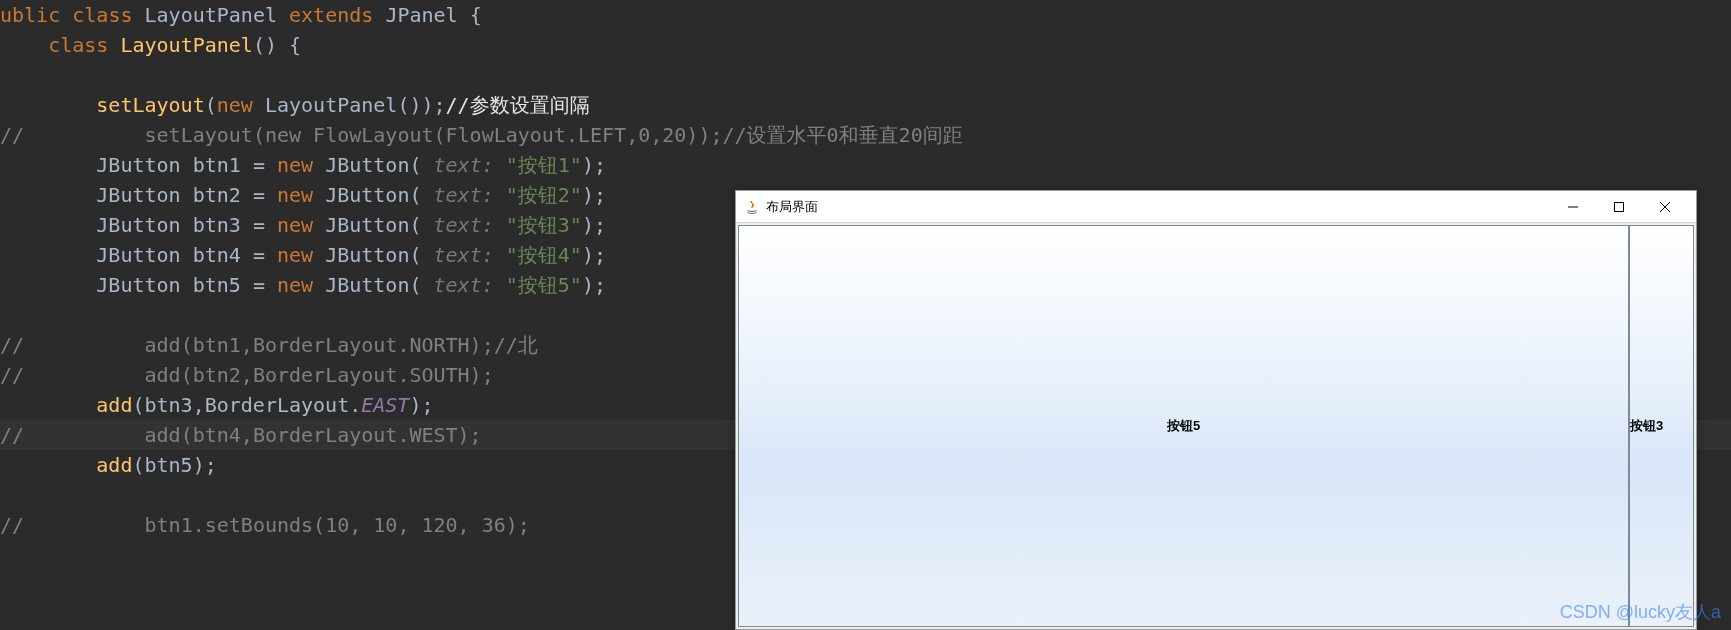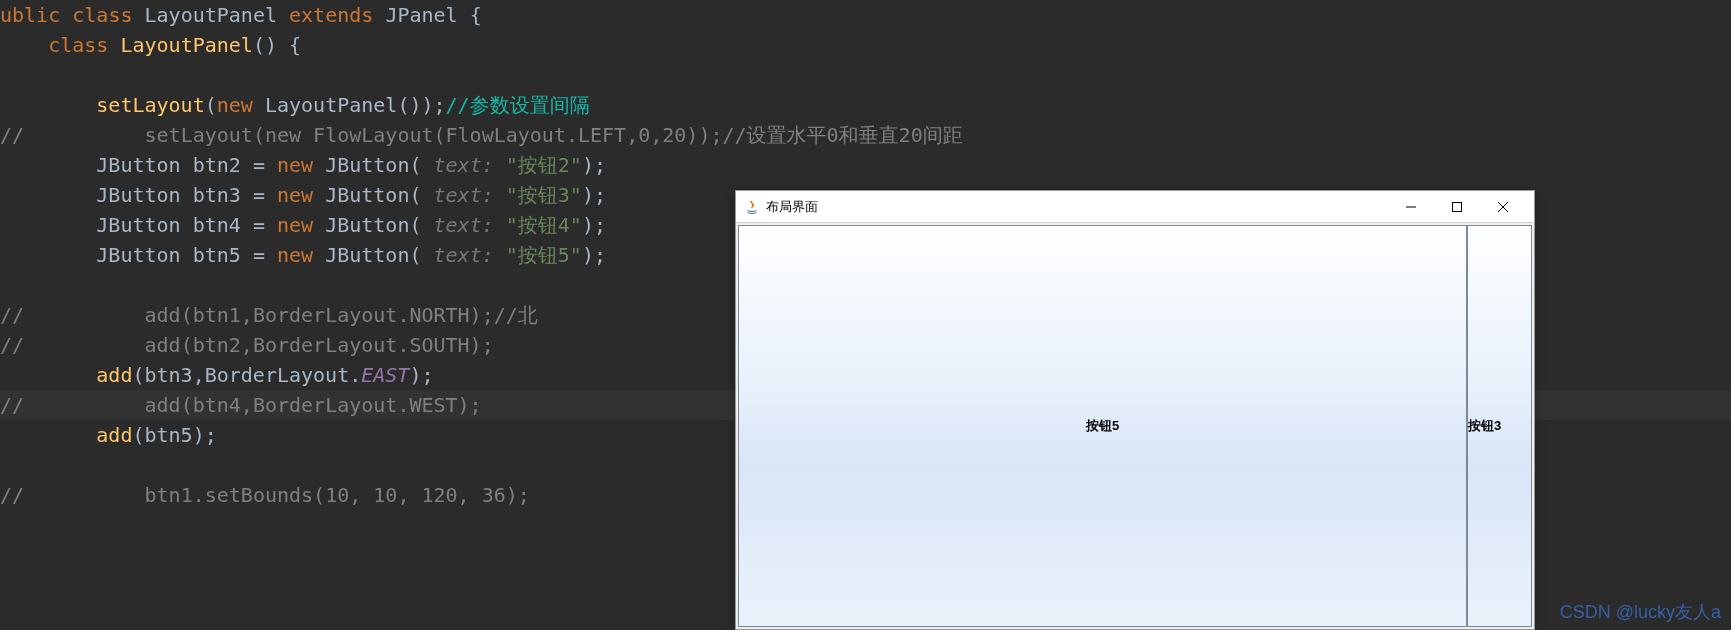--- a/index.html
+++ b/index.html
@@ -23,32 +23,32 @@
       position: relative;
       height: 30px;
     }
     .line-highlight {
       background: #323232;
     }
     .kw { color: #cc7832; }
     .type { color: #a9b7c6; }
     .method { color: #ffc66d; }
     .str { color: #6a8759; }
-    .comment { color: #14b8a6; }
+    .comment { color: #e5e5e5; }
     .commented { color: #808080; }
     .hint { color: #787878; font-style: italic; }
     .static-field { color: #9876aa; font-style: italic; }
     .paren { color: #a9b7c6; }
     .classname { color: #a9b7c6; }
 
     .swing-window {
       position: absolute;
       top: 190px;
       left: 735px;
-      width: 800px;
+      width: 962px;
       height: 440px;
       background: #0f172a;
       border: 1px solid #9a9a9a;
       box-shadow: 0 2px 10px rgba(0,0,0,0.3);
       font-family: 'Microsoft YaHei', 'SimSun', sans-serif;
       display: flex;
       flex-direction: column;
     }
     .titlebar {
       height: 32px;
@@ -123,20 +123,21 @@
   </style>
 </head>
 <body>
 
 <div class="code-area">
   <div class="code-line"><span class="kw">ublic</span> <span class="kw">class</span> <span class="classname">LayoutPanel</span> <span class="kw">extends</span> <span class="classname">JPanel</span> <span class="paren">{</span></div>
   <div class="code-line">    <span class="kw">class</span> <span class="method">LayoutPanel</span><span class="paren">() {</span></div>
   <div class="code-line"></div>
   <div class="code-line">        <span class="method">setLayout</span><span class="paren">(</span><span class="kw">new</span> <span class="classname">LayoutPanel</span><span class="paren">());</span><span class="comment">//参数设置间隔</span></div>
   <div class="code-line"><span class="commented">//</span>          <span class="commented">setLayout(new FlowLayout(FlowLayout.LEFT,0,20));//设置水平0和垂直20间距</span></div>
+  <div class="code-line">        <span class="type">JButton</span> <span>btn1</span> = <span class="kw">new</span> <span class="type">JButton</span><span class="paren">(</span> <span class="hint">text: </span><span class="str">"按钮1"</span><span class="paren">);</span></div>
   <div class="code-line">        <span class="type">JButton</span> <span>btn2</span> = <span class="kw">new</span> <span class="type">JButton</span><span class="paren">(</span> <span class="hint">text: </span><span class="str">"按钮2"</span><span class="paren">);</span></div>
   <div class="code-line">        <span class="type">JButton</span> <span>btn3</span> = <span class="kw">new</span> <span class="type">JButton</span><span class="paren">(</span> <span class="hint">text: </span><span class="str">"按钮3"</span><span class="paren">);</span></div>
   <div class="code-line">        <span class="type">JButton</span> <span>btn4</span> = <span class="kw">new</span> <span class="type">JButton</span><span class="paren">(</span> <span class="hint">text: </span><span class="str">"按钮4"</span><span class="paren">);</span></div>
   <div class="code-line">        <span class="type">JButton</span> <span>btn5</span> = <span class="kw">new</span> <span class="type">JButton</span><span class="paren">(</span> <span class="hint">text: </span><span class="str">"按钮5"</span><span class="paren">);</span></div>
   <div class="code-line"></div>
   <div class="code-line"><span class="commented">//</span>          <span class="commented">add(btn1,BorderLayout.NORTH);//北</span></div>
   <div class="code-line"><span class="commented">//</span>          <span class="commented">add(btn2,BorderLayout.SOUTH);</span></div>
   <div class="code-line">        <span class="method">add</span><span class="paren">(btn3,BorderLayout.</span><span class="static-field">EAST</span><span class="paren">);</span></div>
   <div class="code-line line-highlight"><span class="commented">//</span>          <span class="commented">add(btn4,BorderLayout.WEST);</span></div>
   <div class="code-line">        <span class="method">add</span><span class="paren">(btn5);</span></div>

